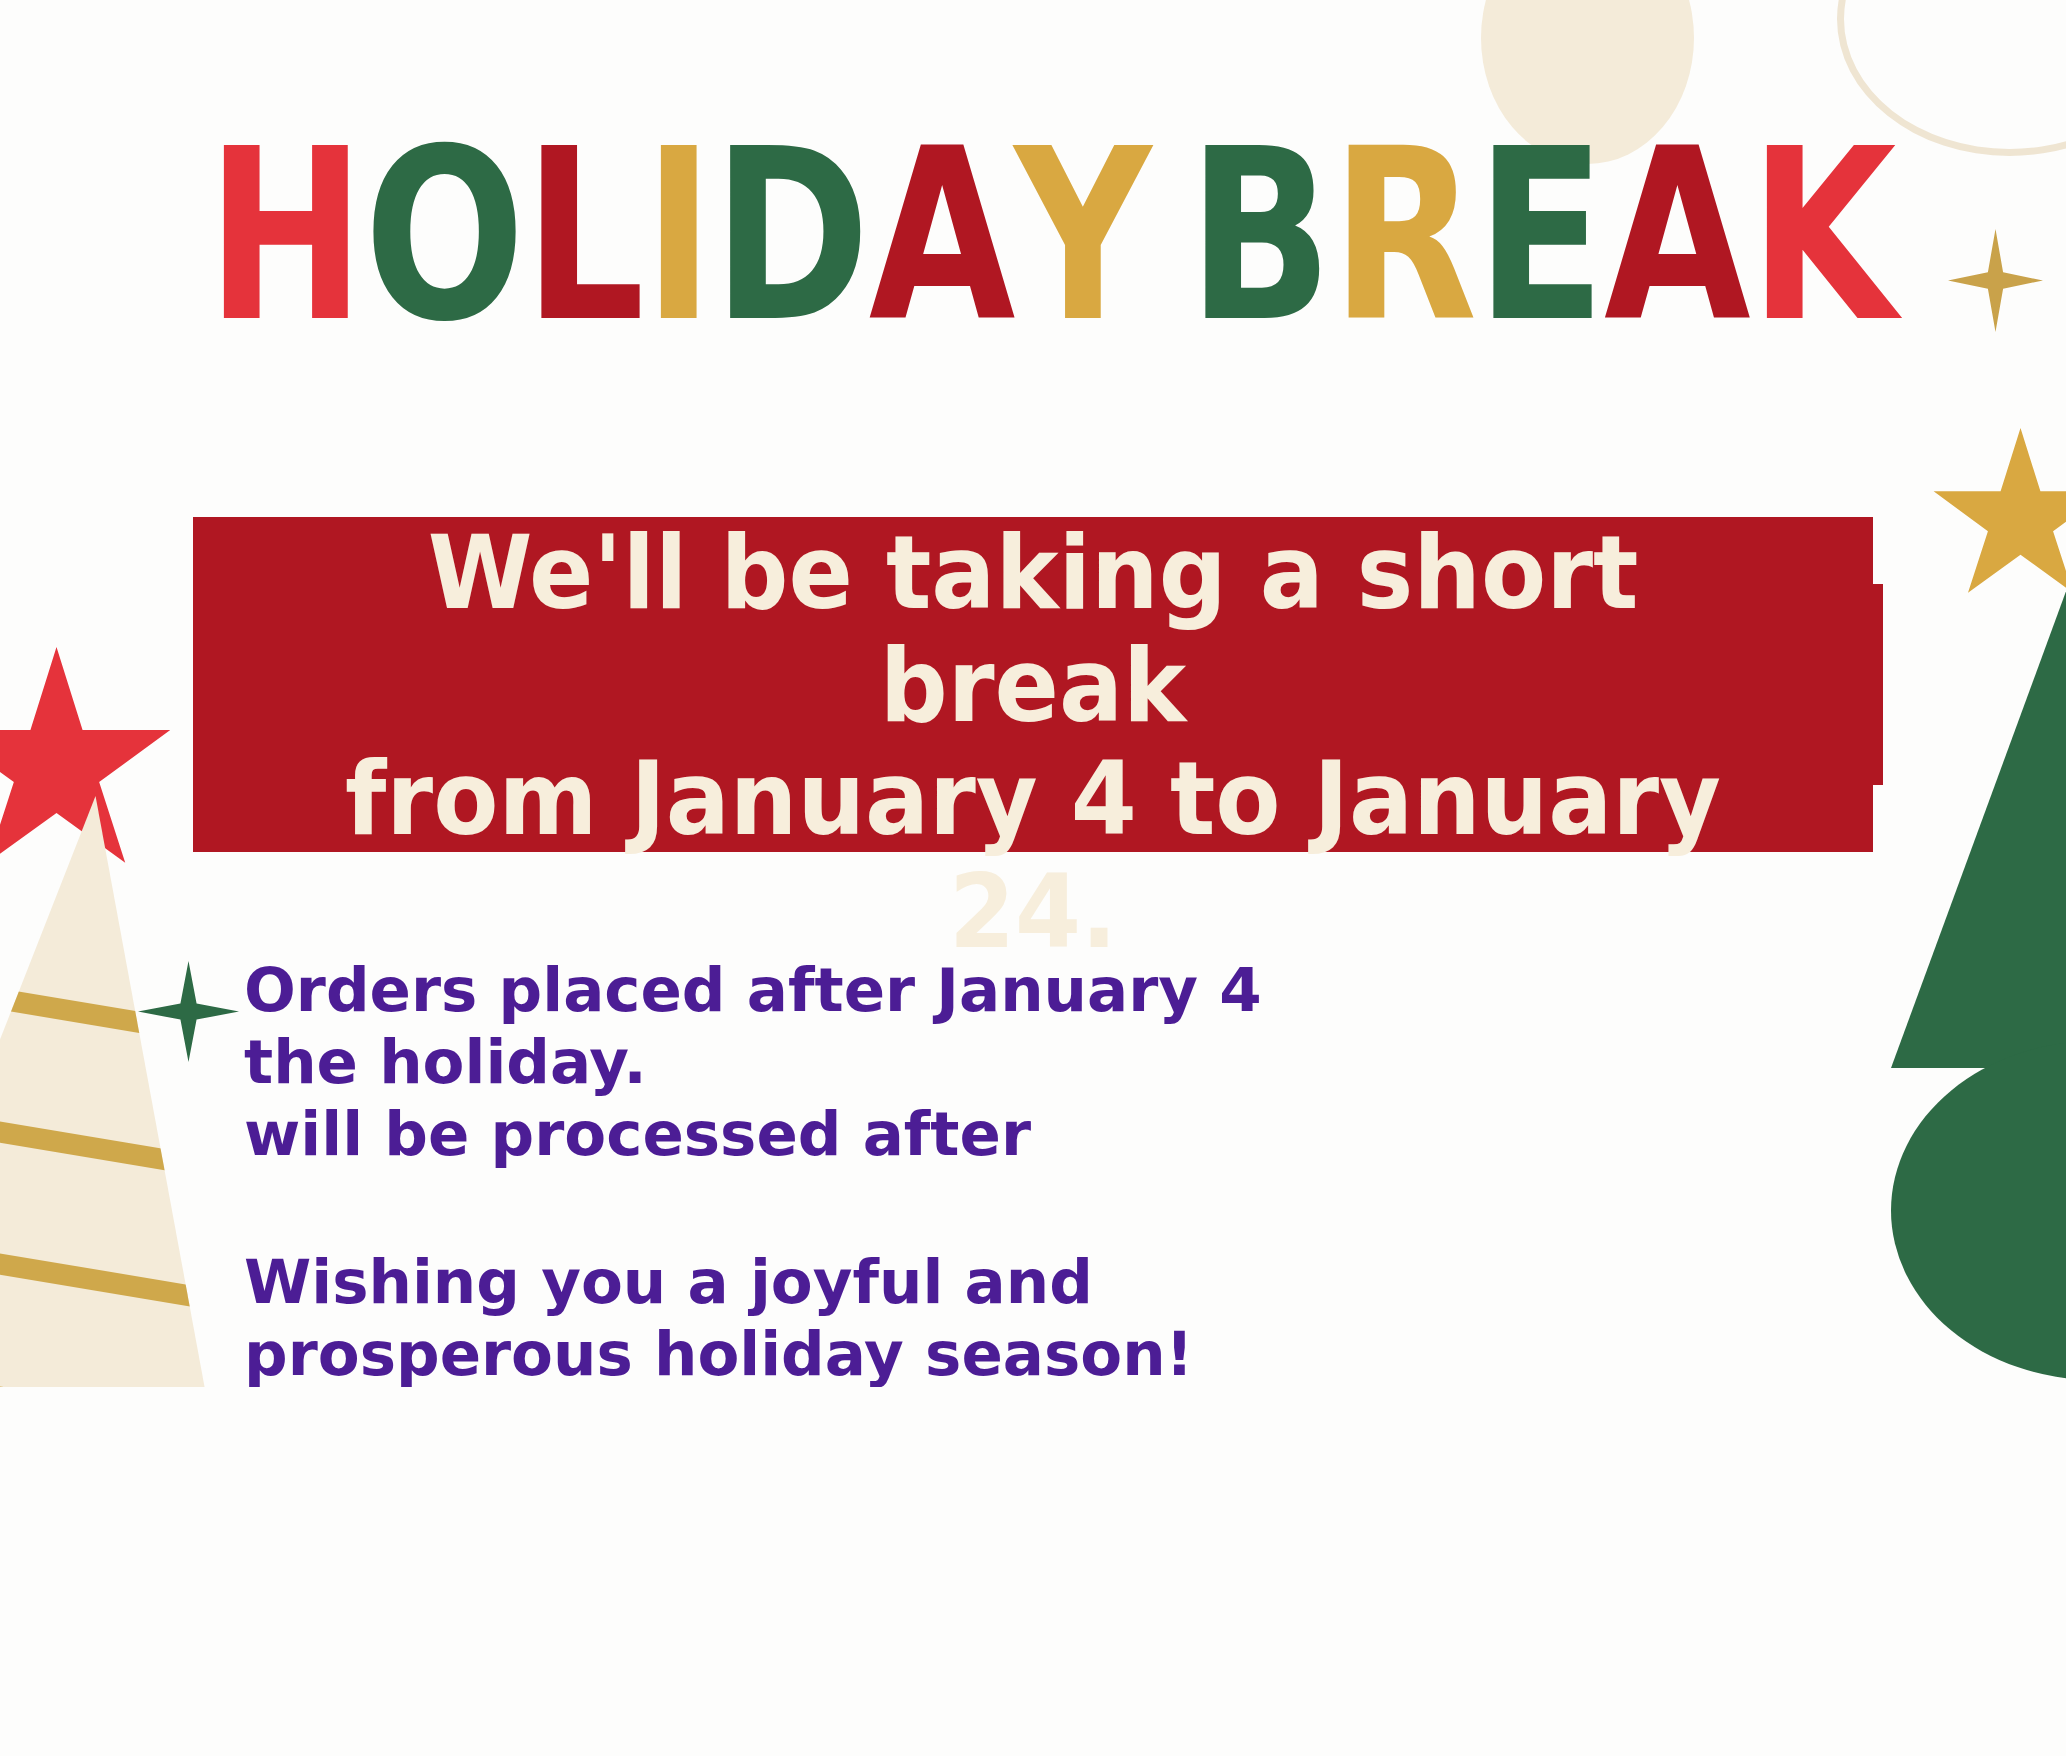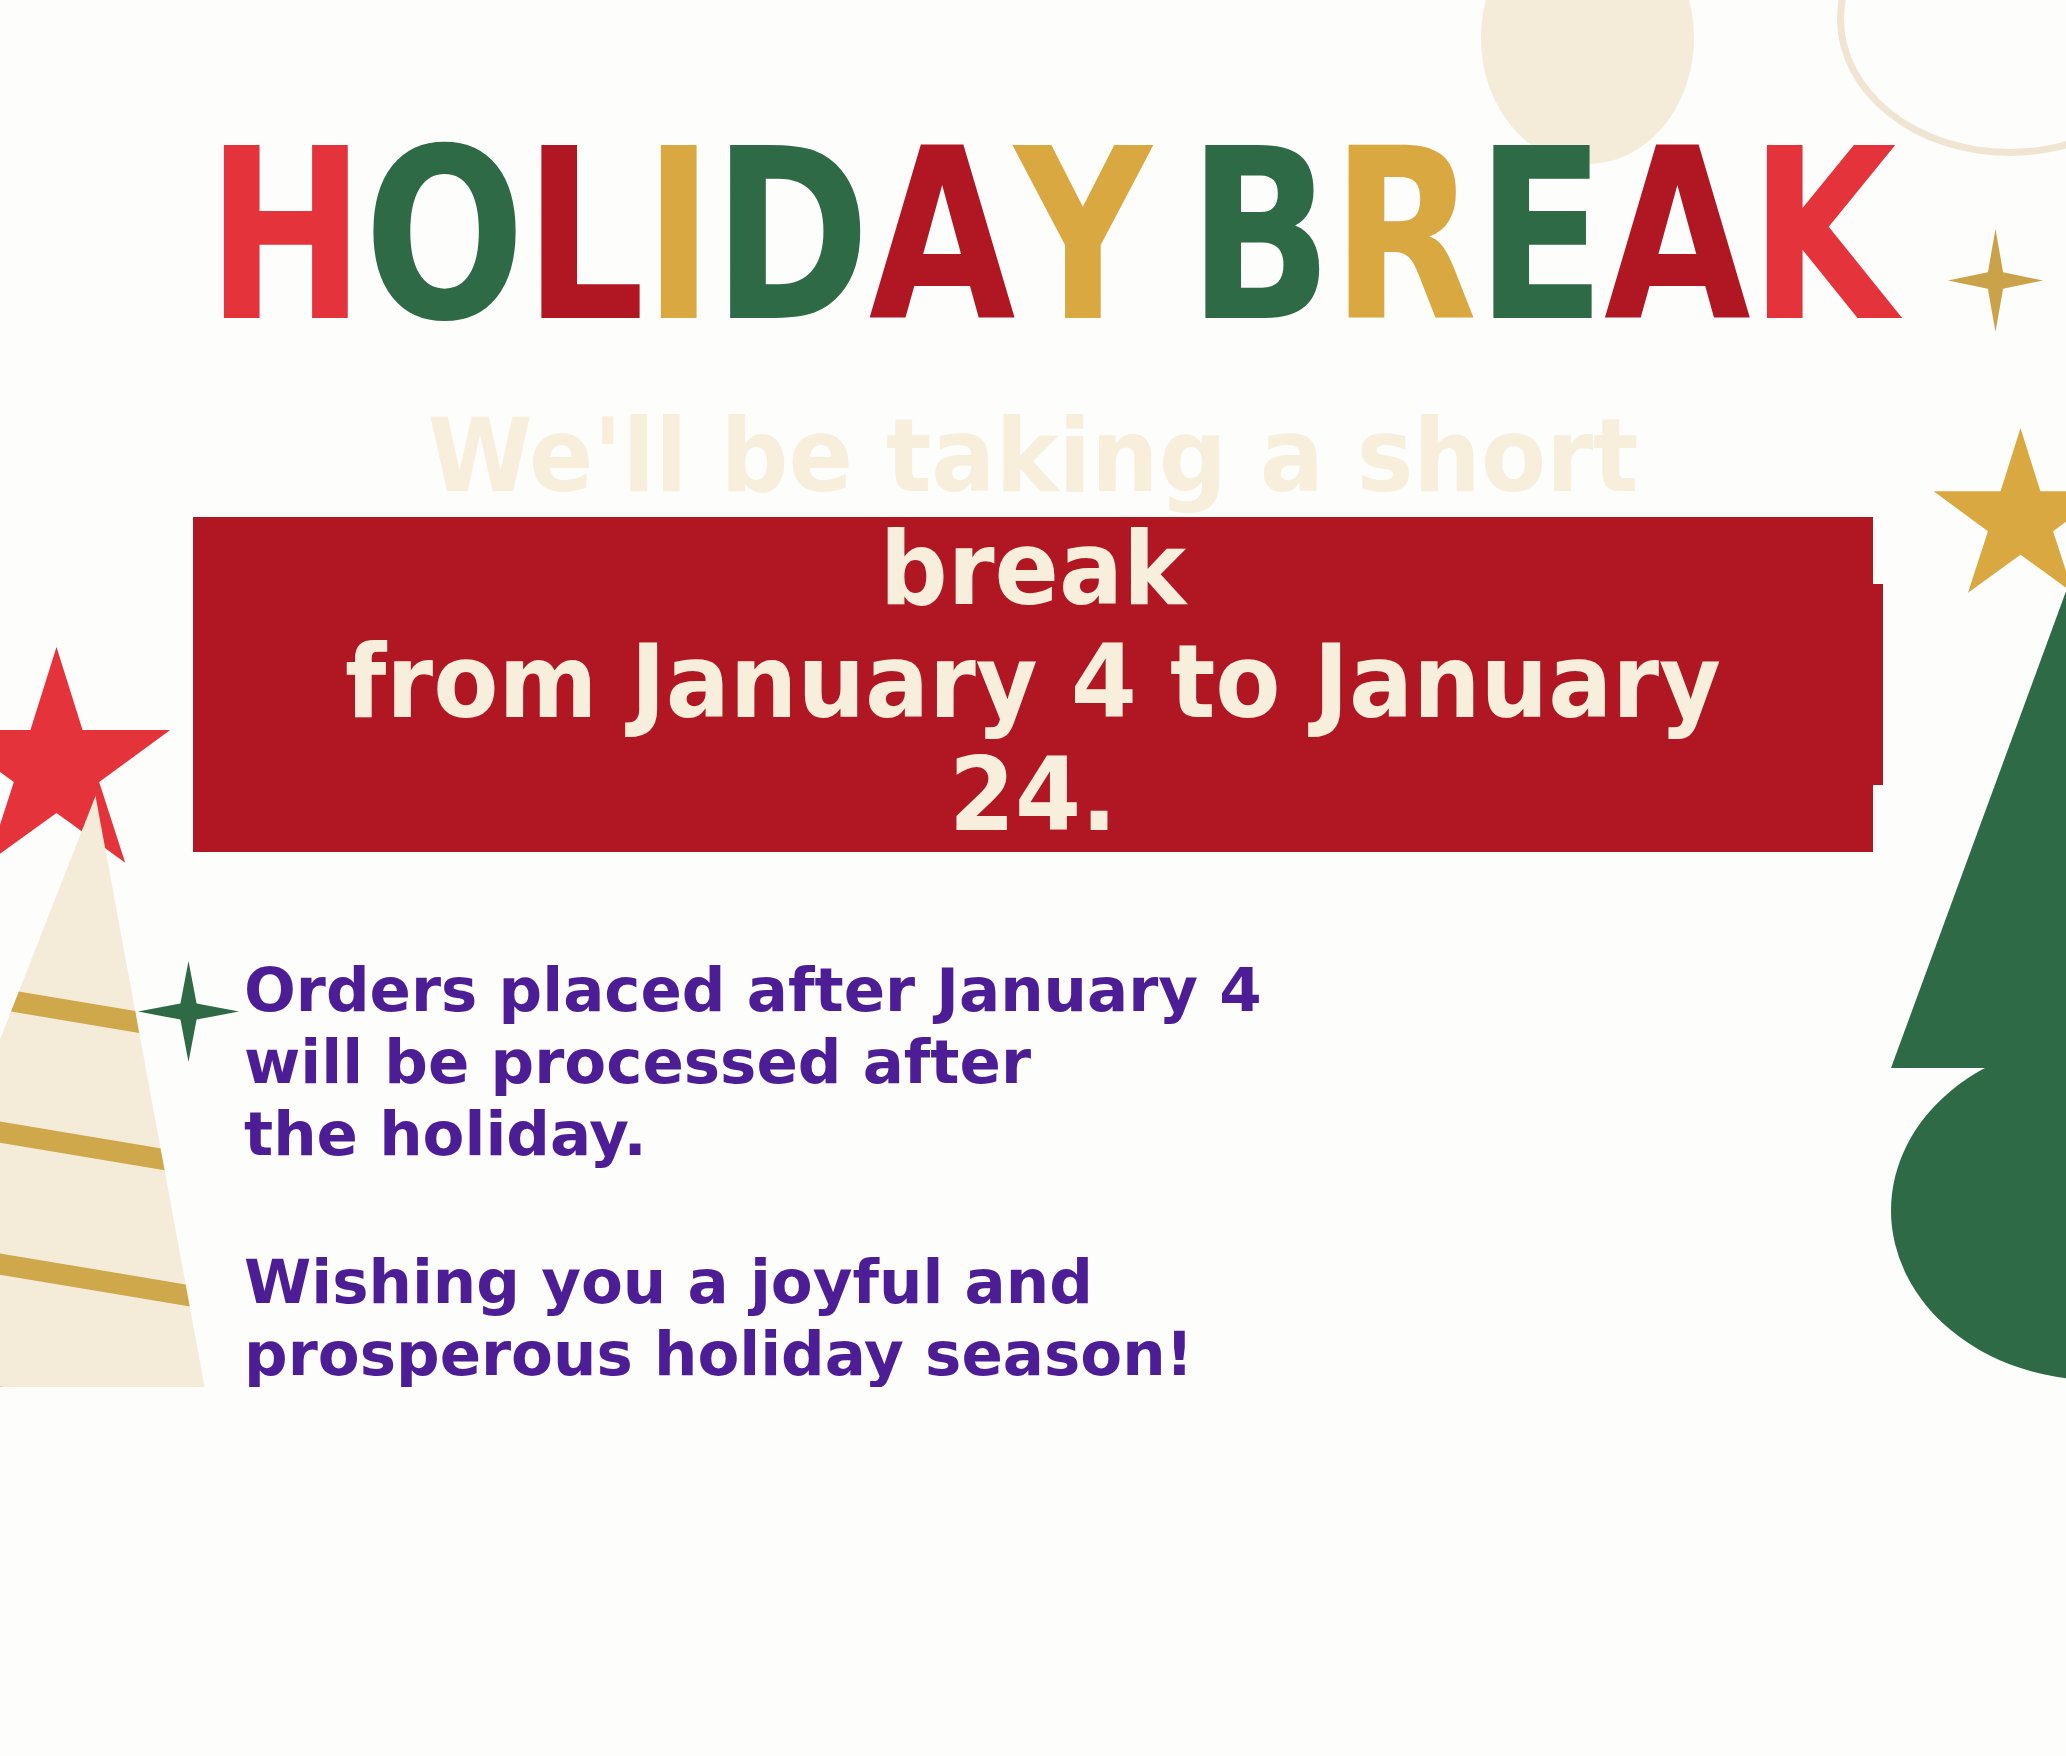--- a/index.html
+++ b/index.html
@@ -140,21 +140,21 @@
   .c-dred   {color:#B01722;}
   .c-green  {color:#2D6A45;}
   .c-gold   {color:#D9A841;}
   .title .sp{display:inline-block;width:47px;}
 
   .banner{
     position:absolute;
     left:193px;top:517px;
     width:1680px;height:335px;
     background:#B01722;
-    display:flex;align-items:flex-end;justify-content:center;
+    display:flex;align-items:flex-start;justify-content:center;
     box-sizing:border-box;
     padding:0 32px;
   }
   .banner-text{
     color:#F7EEDC;
     font-size:101px;
     line-height:1.12;
     font-weight:700;
     text-align:center;
     font-family:"DejaVu Sans", sans-serif;
@@ -215,22 +215,22 @@
     <div class="banner">
       <div class="banner-text">
         <span class="line">We'll be taking a short break</span><br>
         <span class="line">from January 4 to January 24.</span>
       </div>
     </div>
 
     <div class="body-block">
       <div class="para1">
         <span class="line">Orders placed after January 4</span>
+        <span class="line">the holiday.</span>
         <span class="line">will be processed after</span>
-        <span class="line">the holiday.</span>
       </div>
       <div class="para2">
         <span class="line">Wishing you a joyful and</span>
         <span class="line">prosperous holiday season!</span>
       </div>
     </div>
 
     <div class="deco sparkle-wrap">
       <div class="star4 bright sp1"></div>
       <div class="star4 bright sp2"></div>

